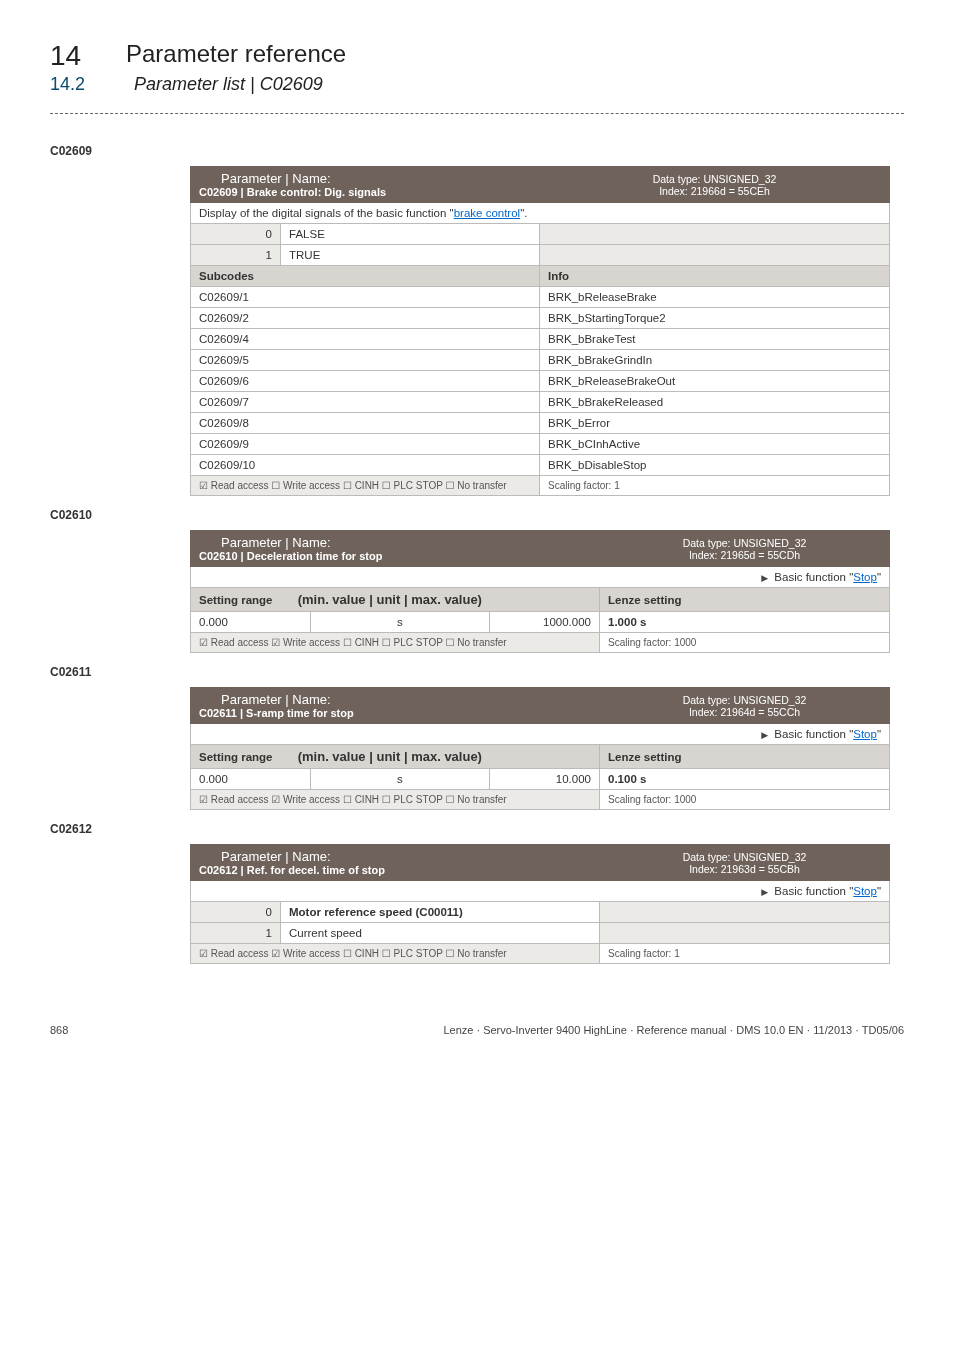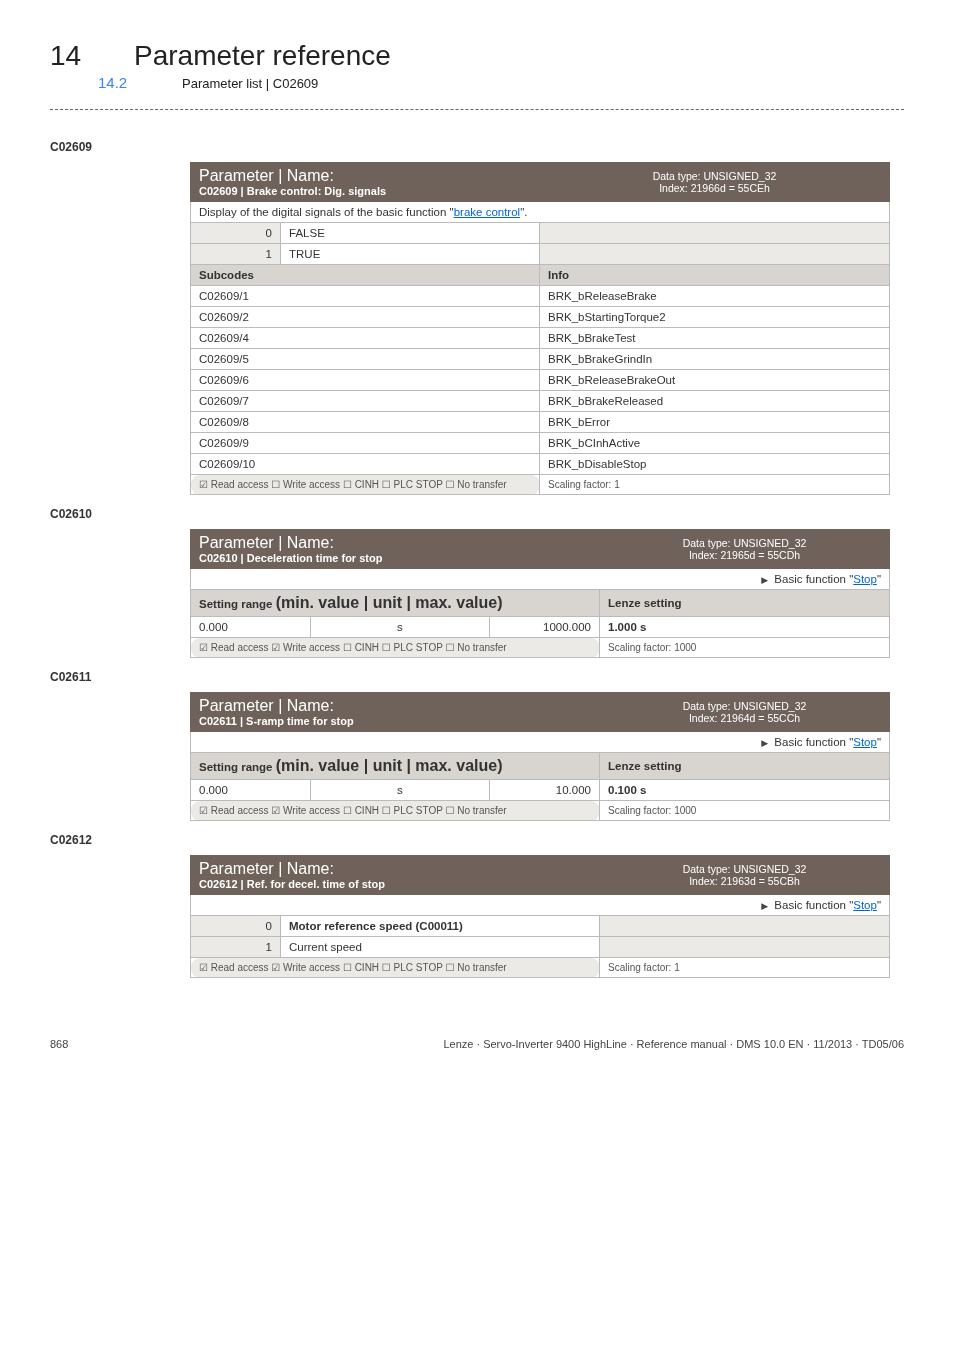--- a/index.html
+++ b/index.html
@@ -8,49 +8,50 @@
     color: #333;
     margin: 0;
     padding: 40px 50px;
     width: 854px;
     box-sizing: content-box;
     background: #fff;
   }
   .header-row {
     display: flex;
     align-items: flex-start;
-    gap: 24px;
+    gap: 9px;
     margin-bottom: 2px;
   }
   .chapter-num {
     font-size: 28px;
     font-weight: 400;
     color: #222;
     width: 60px;
   }
   .chapter-title {
-    font-size: 28px;
+    font-size: 24px;
     font-weight: 400;
     color: #222;
+    margin-left: 7px;
   }
   .subheader-row {
     display: flex;
     align-items: baseline;
     gap: 24px;
     margin-bottom: 18px;
   }
   .sub-num {
-    font-size: 15px;
-    color: #3b82f6;
+    font-size: 18px;
+    color: #0c4a6e;
     width: 60px;
-    margin-left: 48px;
   }
   .sub-title {
-    font-size: 13px;
+    font-size: 18px;
     color: #222;
+    font-style: italic;
   }
   .dashline {
     border: none;
     border-top: 1.5px dashed #666;
     margin: 6px 0 30px 0;
   }
   .param-code {
     font-weight: bold;
     font-size: 12px;
     margin: 12px 0 8px 0;
@@ -85,25 +86,24 @@
     background: #d8d4cf;
     font-weight: bold;
   }
   table.param td.lightgray {
     background: #eceae6;
   }
   table.param td.numcell { text-align: right; width: 90px; }
   table.param td.footrow {
     font-size: 10px;
     color: #555;
-    border-radius: 9px;
   }
   .link { color: #0066cc; text-decoration: underline; }
   .arrow::before { content: "\25B6"; font-size: 9px; margin-right: 3px; color: #444; }
-  .small { font-size: 16px; }
+  .small { font-size: 13px; margin-left: 22px; }
   .footer {
     margin-top: 60px;
     display: flex;
     justify-content: space-between;
     font-size: 11px;
     color: #444;
   }
   .bold { font-weight: bold; }
 </style>
 </head>

